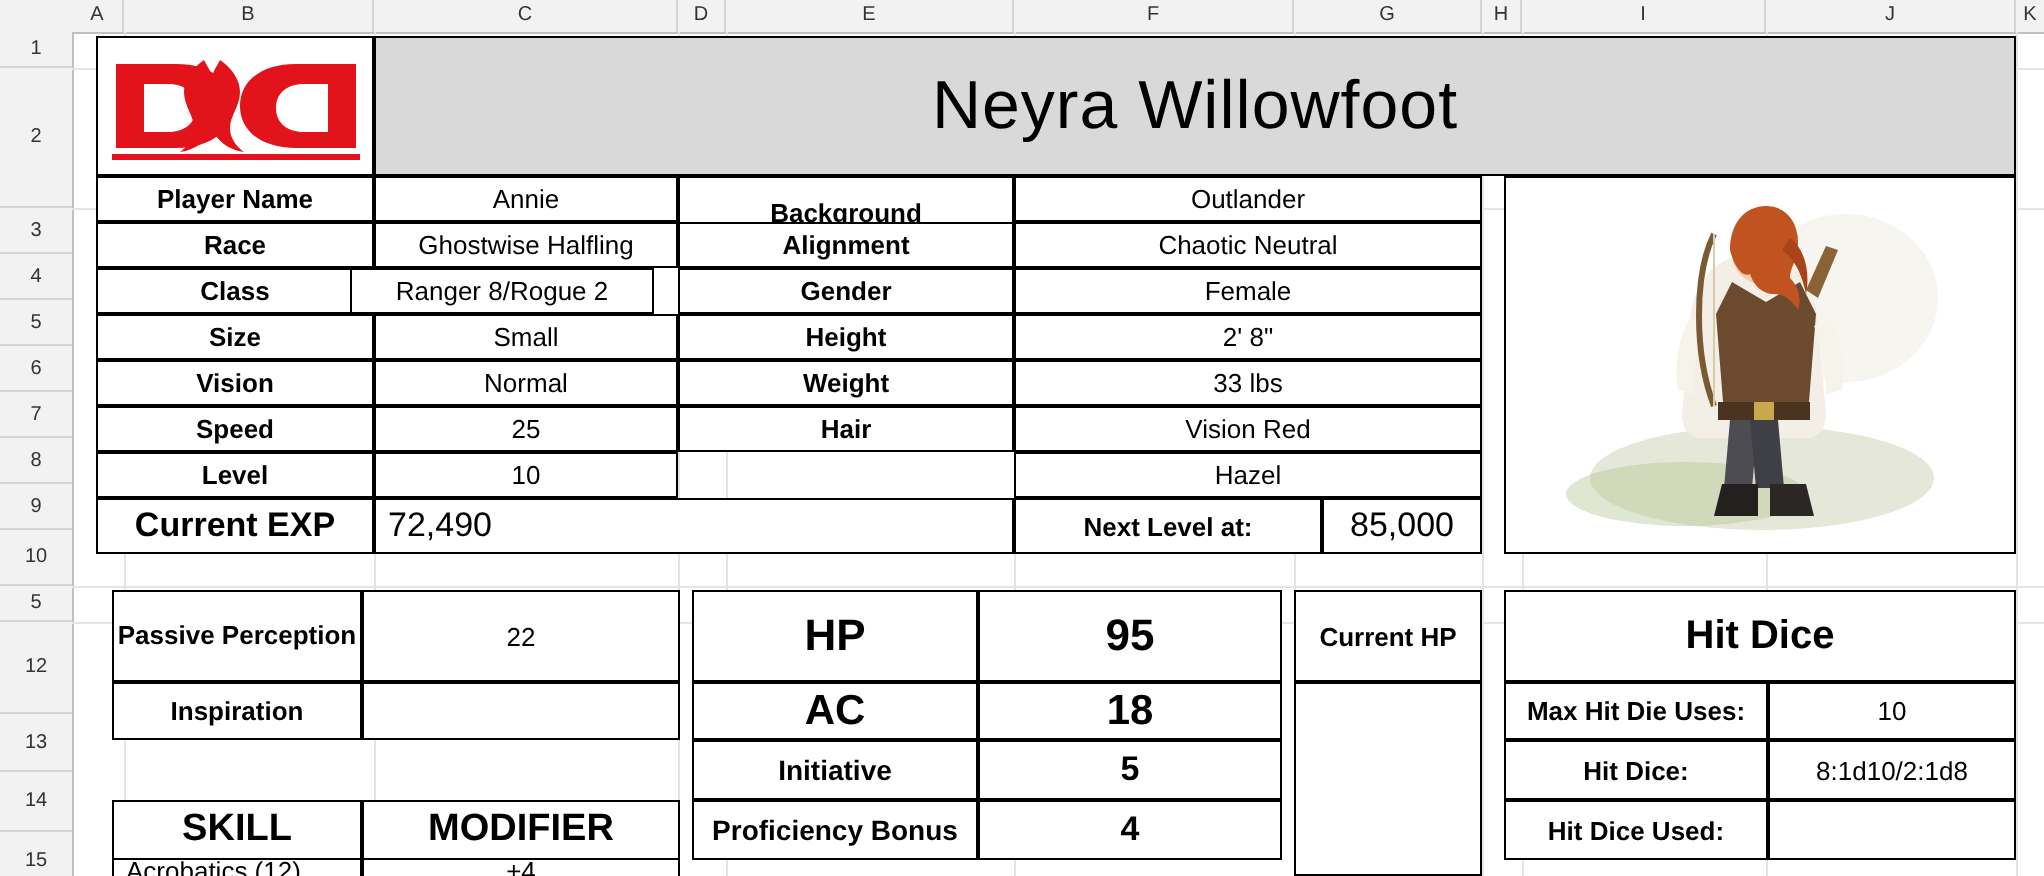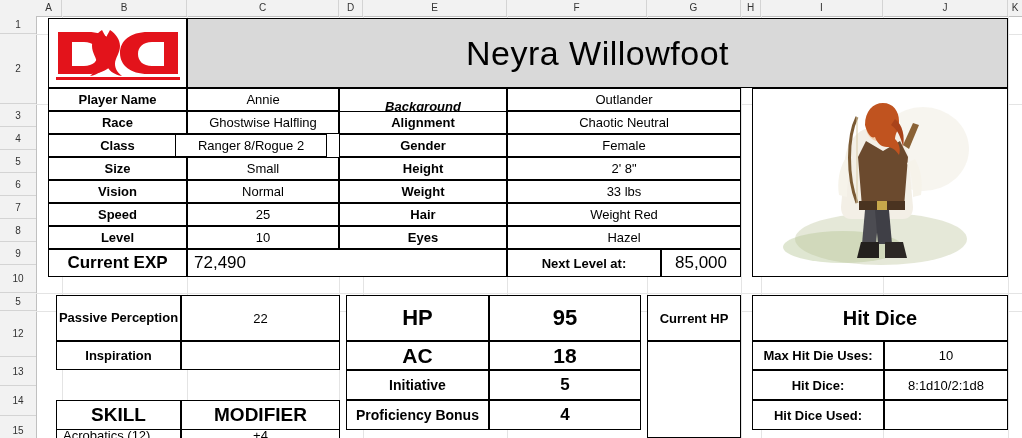--- a/index.html
+++ b/index.html
@@ -142,21 +142,21 @@
       <rect x="2" y="53" width="124" height="3" fill="#e3131b"></rect>
     </svg>
   </div>
 
   <div class="banner" style="left:187px;top:18px;width:821px;height:70px;">
     <span class="title">Neyra Willowfoot</span>
   </div>
 
   <div class="c lbl f13" style="left:48px;top:88px;width:139px;height:23px;">Player Name</div>
   <div class="c f13" style="left:187px;top:88px;width:152px;height:23px;">Annie</div>
-  <div class="c lbl f13" style="left:339px;top:88px;width:168px;height:37px;font-style:italic;">Background</div>
+  <div class="c lbl f13" style="left:339px;top:88px;width:168px;height:37px;">Background</div>
   <div class="c f13" style="left:507px;top:88px;width:234px;height:23px;">Outlander</div>
 
   <div class="c lbl f13" style="left:48px;top:111px;width:139px;height:23px;">Race</div>
   <div class="c f13" style="left:187px;top:111px;width:152px;height:23px;">Ghostwise Halfling</div>
   <div class="c lbl f13" style="left:339px;top:111px;width:168px;height:23px;">Alignment</div>
   <div class="c f13" style="left:507px;top:111px;width:234px;height:23px;">Chaotic Neutral</div>
 
   <div class="c lbl f13" style="left:48px;top:134px;width:139px;height:23px;">Class</div>
   <div class="c f13" style="left:175px;top:134px;width:152px;height:23px;">Ranger 8/Rogue 2</div>
   <div class="c lbl f13" style="left:339px;top:134px;width:168px;height:23px;">Gender</div>
@@ -168,25 +168,24 @@
   <div class="c f13" style="left:507px;top:157px;width:234px;height:23px;">2' 8"</div>
 
   <div class="c lbl f13" style="left:48px;top:180px;width:139px;height:23px;">Vision</div>
   <div class="c f13" style="left:187px;top:180px;width:152px;height:23px;">Normal</div>
   <div class="c lbl f13" style="left:339px;top:180px;width:168px;height:23px;">Weight</div>
   <div class="c f13" style="left:507px;top:180px;width:234px;height:23px;">33 lbs</div>
 
   <div class="c lbl f13" style="left:48px;top:203px;width:139px;height:23px;">Speed</div>
   <div class="c f13" style="left:187px;top:203px;width:152px;height:23px;">25</div>
   <div class="c lbl f13" style="left:339px;top:203px;width:168px;height:23px;">Hair</div>
-  <div class="c f13" style="left:507px;top:203px;width:234px;height:23px;">Weight Red</div>
+  <div class="c f13" style="left:507px;top:203px;width:234px;height:23px;">Vision Red</div>
 
   <div class="c lbl f13" style="left:48px;top:226px;width:139px;height:23px;">Level</div>
   <div class="c f13" style="left:187px;top:226px;width:152px;height:23px;">10</div>
-  <div class="c lbl f13" style="left:339px;top:226px;width:168px;height:23px;">Eyes</div>
   <div class="c f13" style="left:507px;top:226px;width:234px;height:23px;">Hazel</div>
 
   <div class="c lbl big" style="left:48px;top:249px;width:139px;height:28px;font-size:17px;">Current EXP</div>
   <div class="c left big" style="left:187px;top:249px;width:320px;height:28px;font-size:17px;font-weight:normal;">72,490</div>
   <div class="c bold f13" style="left:507px;top:249px;width:154px;height:28px;">Next Level at:</div>
   <div class="c big" style="left:661px;top:249px;width:80px;height:28px;font-size:17px;font-weight:normal;">85,000</div>
 
   <div class="portrait" style="left:752px;top:88px;width:256px;height:189px;">
     <svg width="254" height="187" viewBox="0 0 254 187">
       <rect x="0" y="0" width="254" height="187" fill="#ffffff"></rect>

